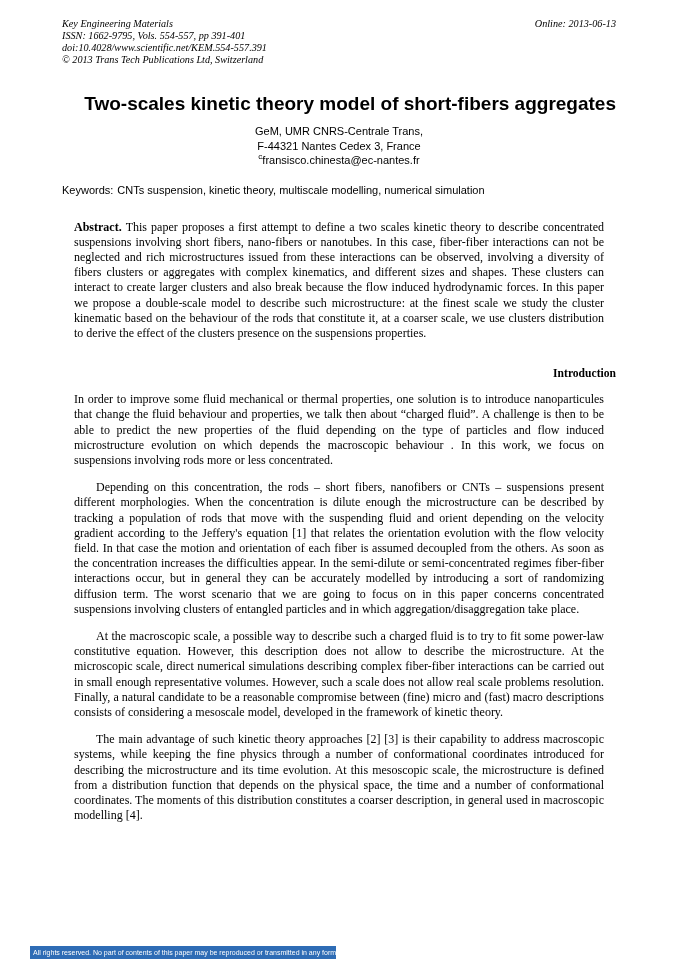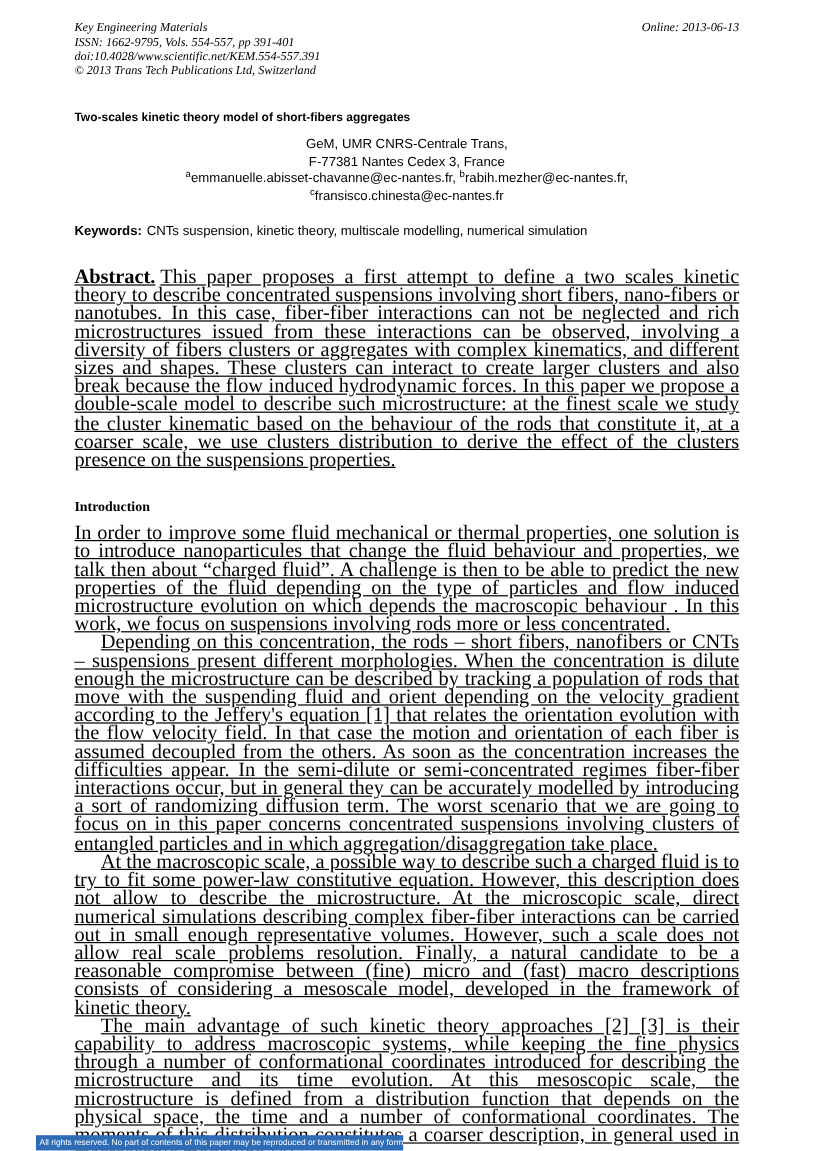--- a/index.html
+++ b/index.html
@@ -12,22 +12,22 @@
     overflow:hidden;
     font-family:"Liberation Serif", serif;
     color:#000000;
   }
   .header { display:flex; justify-content:space-between; align-items:flex-start; }
   .header-left { font-style:italic; font-size:10.2px; line-height:12px; }
   .header-right { font-style:italic; font-size:10.2px; line-height:12px; white-space:nowrap;text-align:center; }
 
   .title {
     font-family:"Liberation Sans", sans-serif;
-    font-size:10px; font-weight:bold;
-    text-align:left;
+    font-size:19px; font-weight:bold;
+    text-align:right;
     margin:27px 0 0 0;
   }
   .authors {
     font-family:"Liberation Sans", sans-serif;
     font-size:13.5px;
     text-align:center;
     margin-top:13px;
   }
   .authors sup { font-size:9px; line-height:0; }
   .affiliation {
@@ -35,33 +35,33 @@
     font-size:11px; line-height:14.5px;
     text-align:center;
     margin-top:9px;
   }
   .affiliation sup { font-size:8px; line-height:0; }
   .keywords {
     font-family:"Liberation Sans", sans-serif;
     font-size:11px;
     margin-top:16px;
   }
-  .kw-label { font-weight:bold; margin-right:4px; }
+  .kw-label { font-weight:normal; margin-right:4px; }
 
   .body {
-    font-size:17px; line-height:15.2px;
+    font-size:12px; line-height:15.2px;
     text-align:justify;
-    margin:0;
-    text-decoration:underline;
+    margin:12px;
   }
   .abstract { margin-top:24px; }
   .lead { font-weight:bold; margin-right:4px; }
   .section-heading {
     font-size:11.6px; font-weight:bold;
     margin:26px 0 7px 0;
+    text-align:right;
   }
   .noindent { text-indent:0; }
   .indent { text-indent:22px; }
 
   .footer-bar {
     position:absolute; left:30px; bottom:0;
     width:306px; height:13px;
     background:#2e6cb5;
     color:#ffffff;
     font-family:"Liberation Sans", sans-serif;
@@ -84,22 +84,21 @@
       <div>© 2013 Trans Tech Publications Ltd, Switzerland</div>
     </div>
     <div class="header-right">Online: 2013-06-13</div>
   </div>
 
   <h1 class="title">Two-scales kinetic theory model of short-fibers aggregates</h1>
 
 
   <div class="affiliation">
     <div>GeM, UMR CNRS-Centrale Trans,</div>
-    <div>F-77381 Nantes Cedex 3, France</div>
-    <div><sup>a</sup><span>emmanuelle.abisset-chavanne@ec-nantes.fr, </span><sup>b</sup><span>rabih.mezher@ec-nantes.fr,</span></div>
+    <div>F-44321 Nantes Cedex 3, France</div>
     <div><sup>c</sup><span>fransisco.chinesta@ec-nantes.fr</span></div>
   </div>
 
   <div class="keywords">
     <span class="kw-label">Keywords:</span><span>CNTs suspension, kinetic theory, multiscale modelling, numerical simulation</span>
   </div>
 
   <p class="body abstract">
     <span class="lead">Abstract.</span><span>This paper proposes a first attempt to define a two scales kinetic theory to describe concentrated suspensions involving short fibers, nano-fibers or nanotubes. In this case, fiber-fiber interactions can not be neglected and rich microstructures issued from these interactions can be observed, involving a diversity of fibers clusters or aggregates with complex kinematics, and different sizes and shapes. These clusters can interact to create larger clusters and also break because the flow induced hydrodynamic forces. In this paper we propose a double-scale model to describe such microstructure: at the finest scale we study the cluster kinematic based on the behaviour of the rods that constitute it, at a coarser scale, we use clusters distribution to derive the effect of the clusters presence on the suspensions properties.</span>
   </p>

